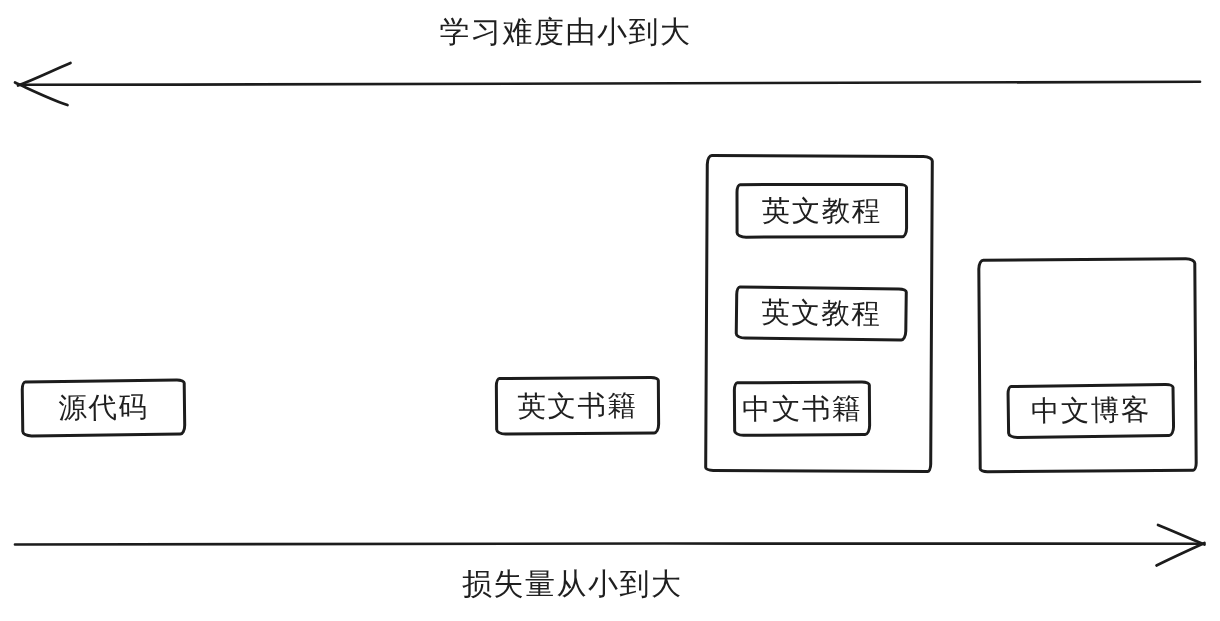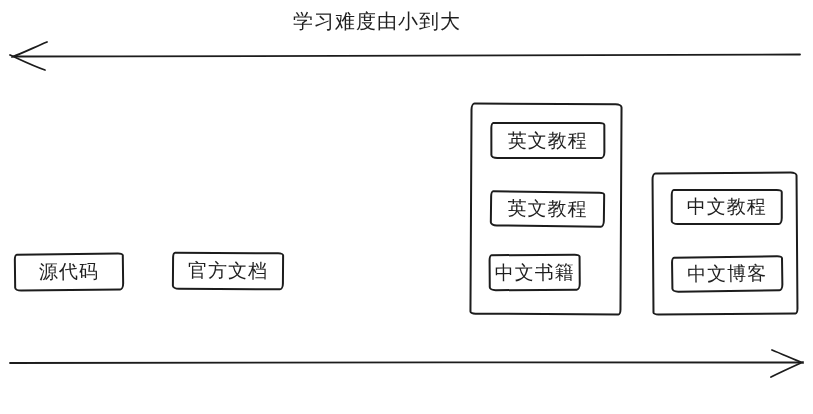--- a/index.html
+++ b/index.html
@@ -93,40 +93,38 @@
 
     <path d="M10,363 C250,362.5 550,362 801,362.5"></path>
     <path d="M772,350 C782,354 793,359 803,363"></path>
     <path d="M803,362 C792,367 781,372 771,377"></path>
   </svg>
 
   <div class="node n-source tilt-a">
     <span>源代码</span>
   </div>
 
-  <div class="node n-docs tilt-b">
-    <span>官方文档</span>
+
+  <div class="node n-enbooks tilt-c">
+    <span>英文书籍</span>
   </div>
-
 
   <div class="group g-english tilt-d">
     <div class="node n-entut tilt-c">
       <span>英文教程</span>
     </div>
     <div class="node n-enblog tilt-b">
       <span>英文教程</span>
     </div>
     <div class="node n-cnbook tilt-a">
       <span>中文书籍</span>
     </div>
   </div>
 
   <div class="group g-chinese tilt-c">
-    <div class="node n-cntut tilt-b">
-      <span>中文教程</span>
-    </div>
     <div class="node n-cnblog tilt-c">
       <span>中文博客</span>
     </div>
   </div>
 
+  <div class="axis-label bottom">损失量从小到大</div>
 
 </div>
 
 </body></html>

